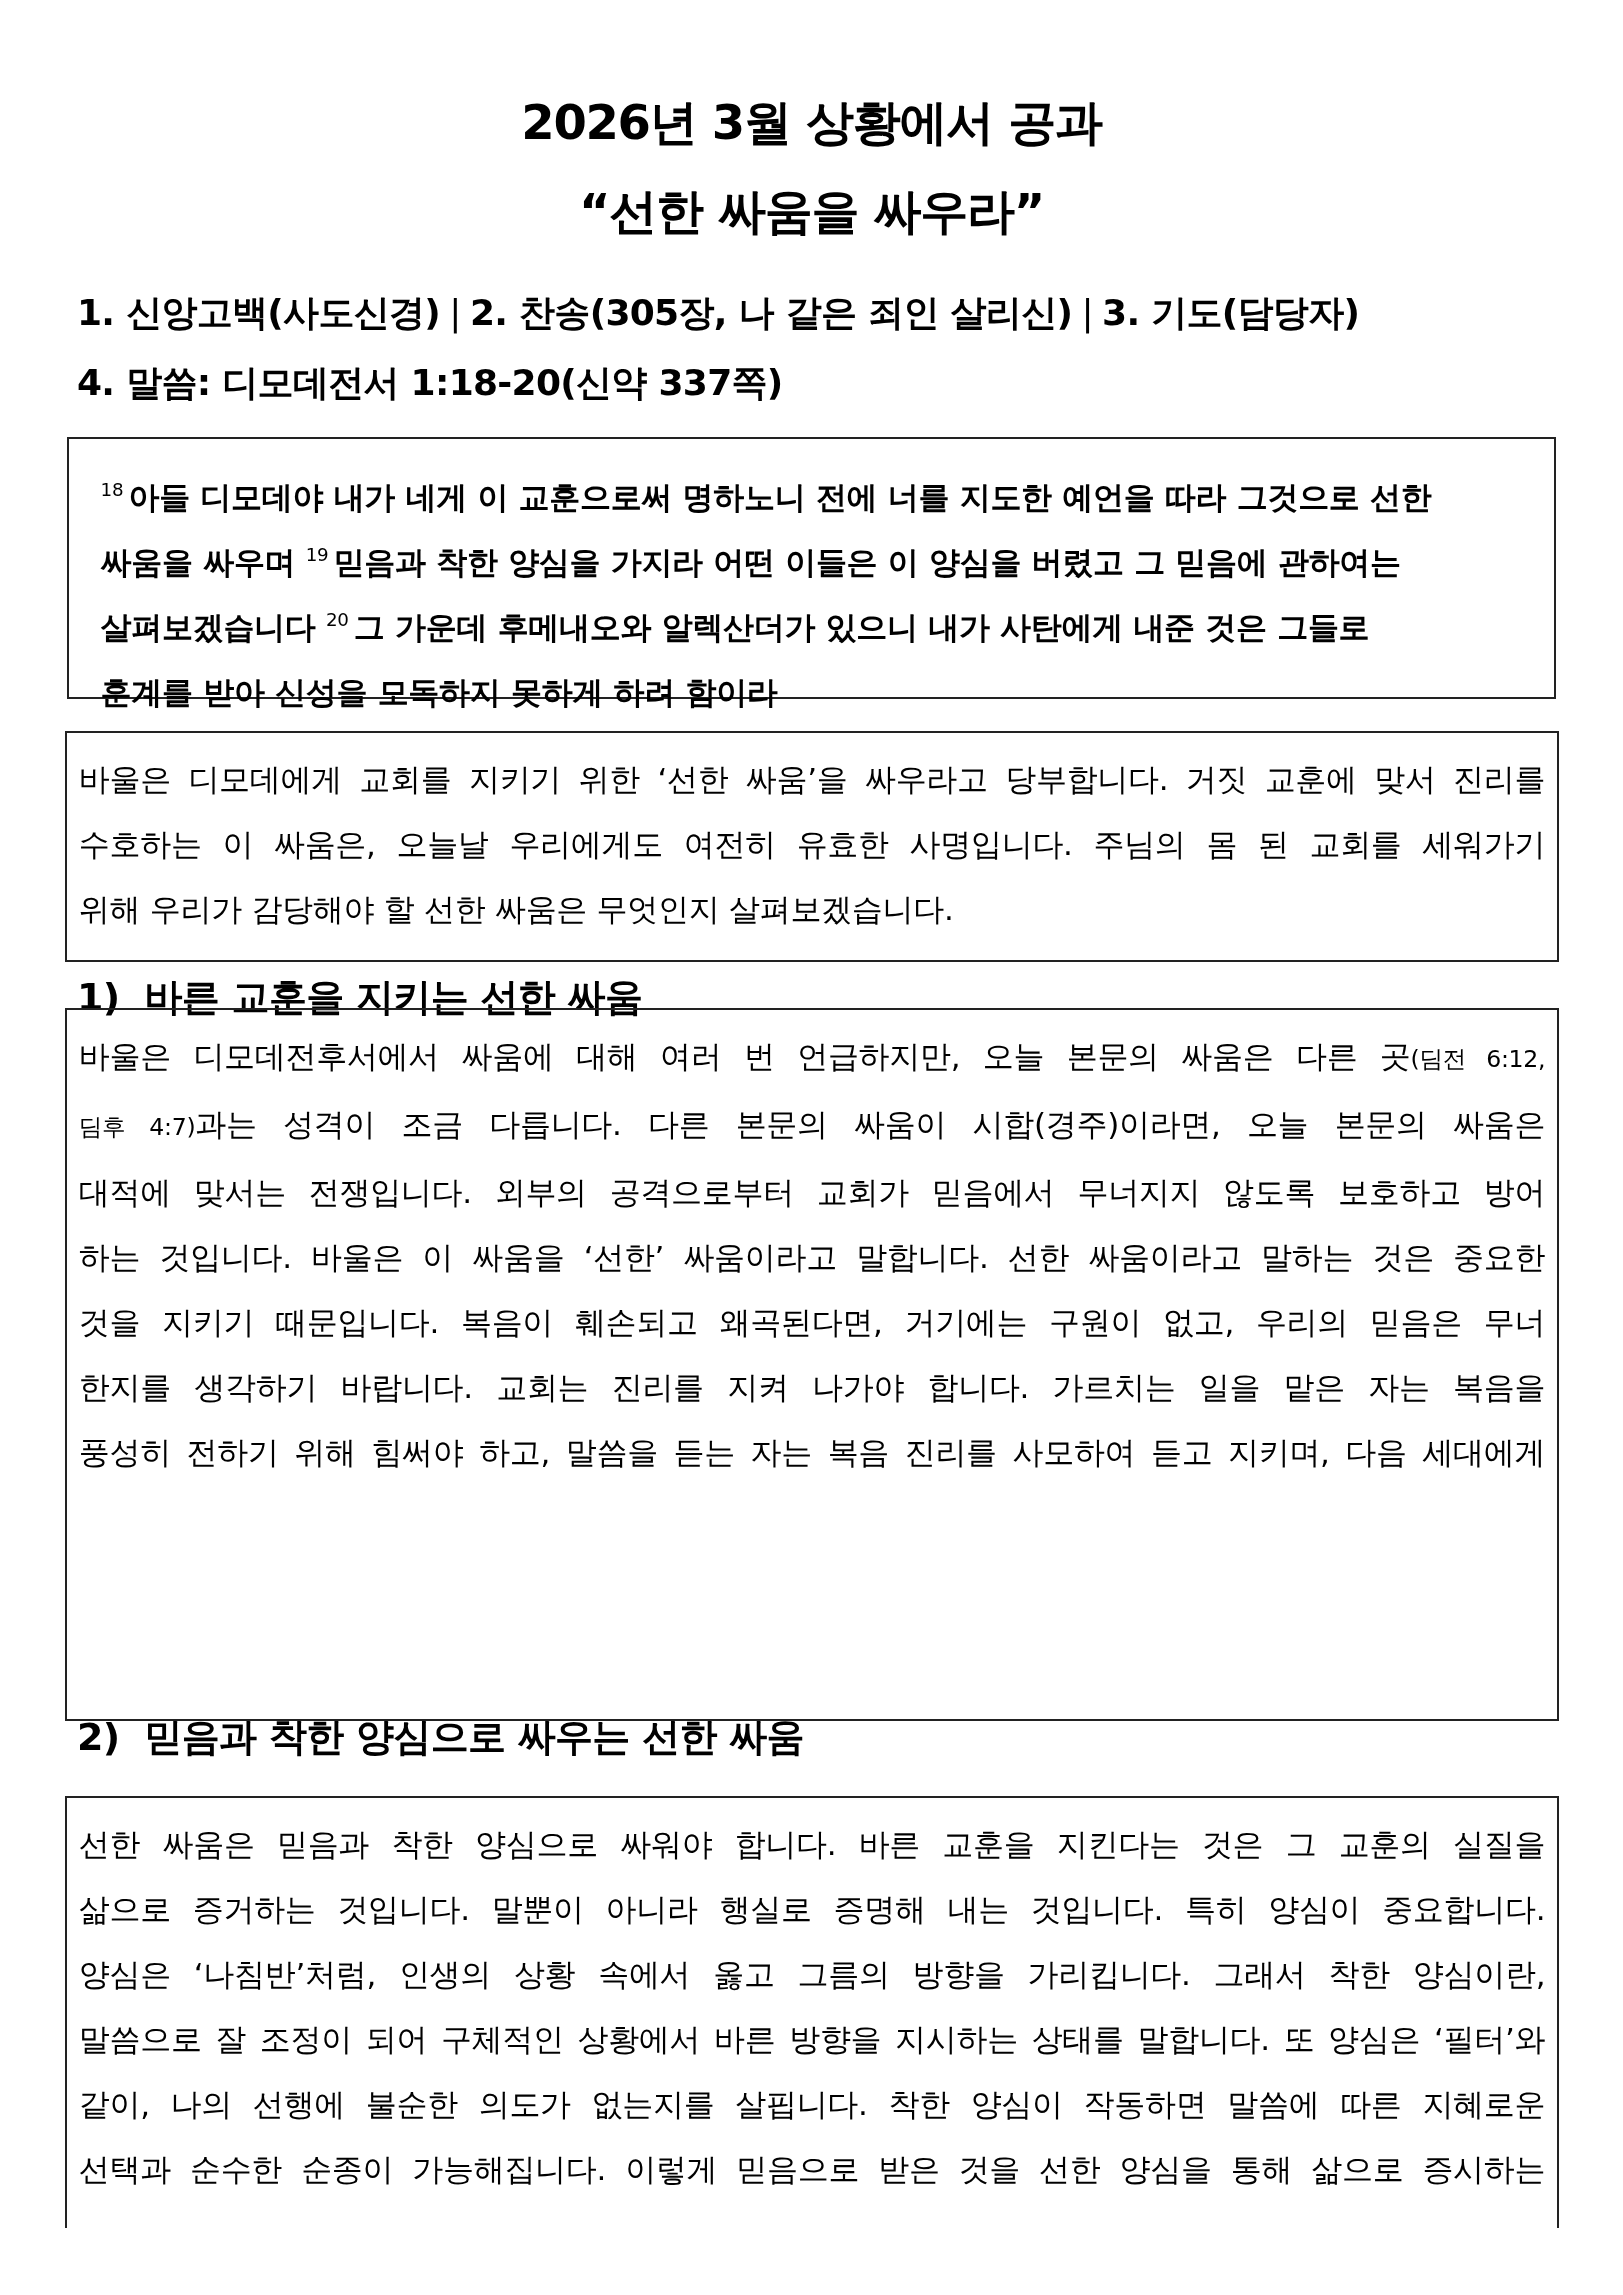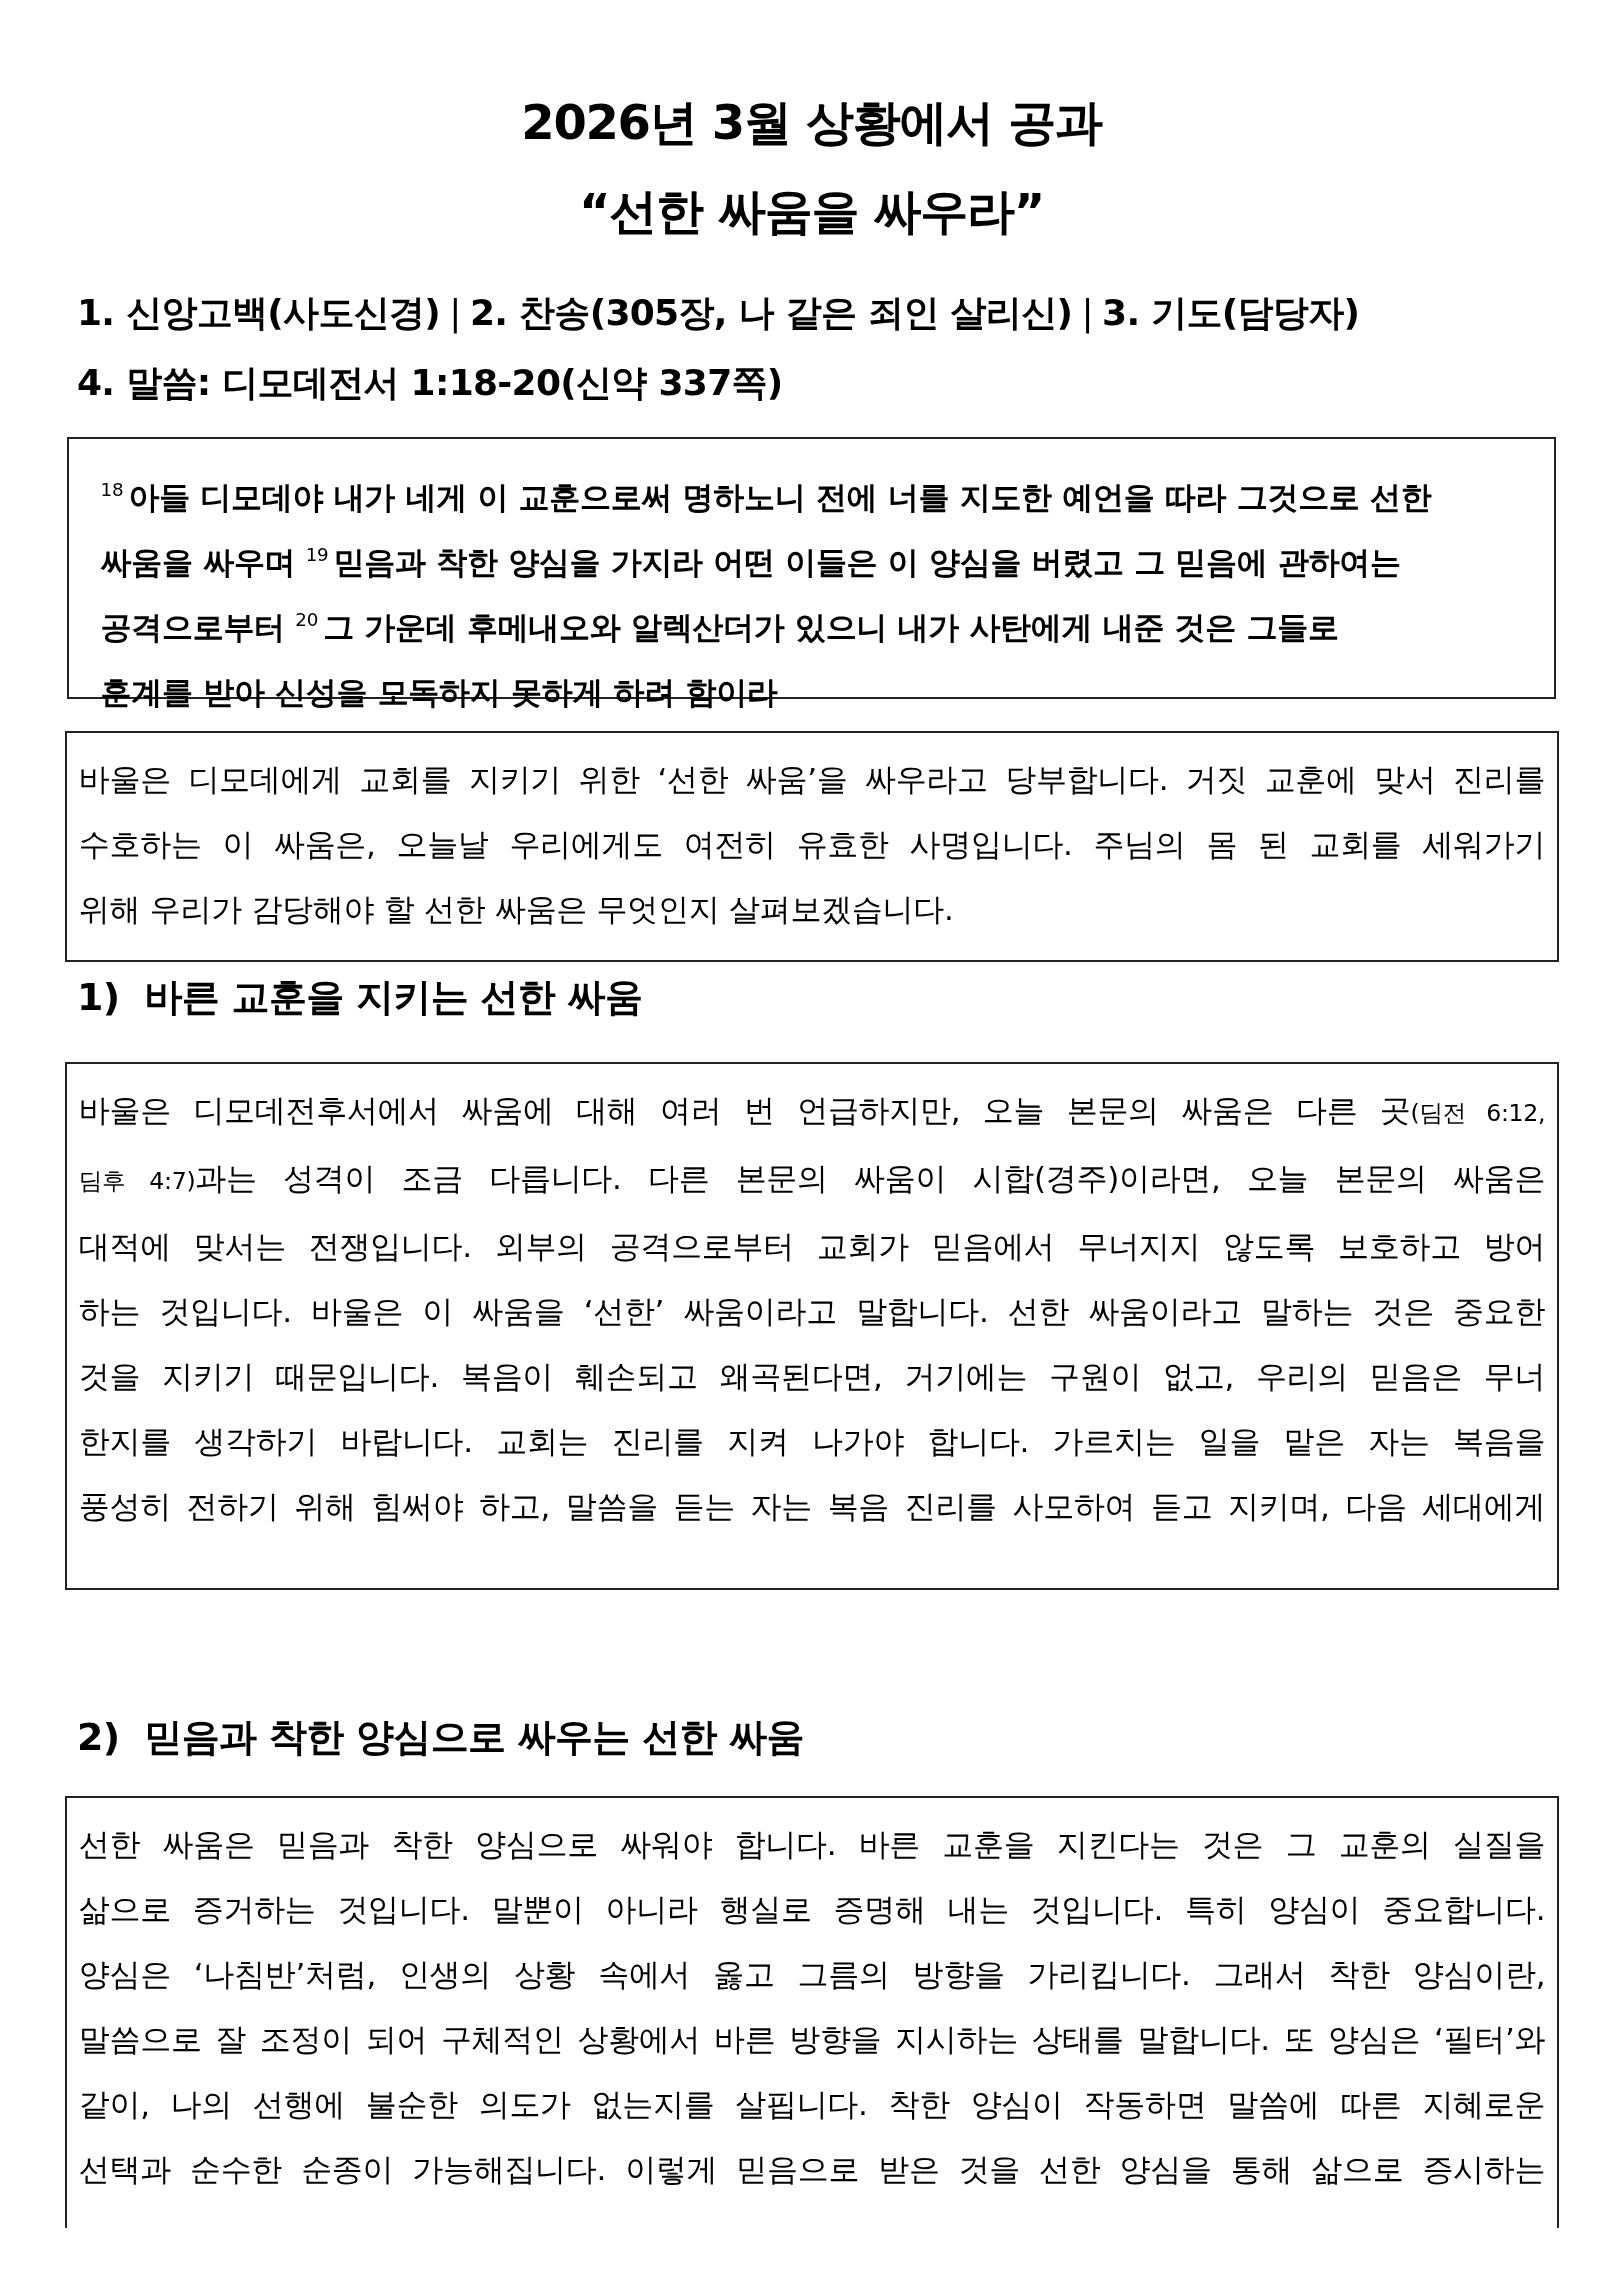--- a/index.html
+++ b/index.html
@@ -30,42 +30,42 @@
     .body-box {
       padding: 14.4px 11.8px 0 11.8px;
       font-size: 31px; line-height: 65px; letter-spacing: -0.3px;
       text-align: justify;
       margin-top: 16px;
     }
     .body-box .line { display: block; text-align: justify; text-align-last: justify; white-space: nowrap; overflow: hidden; }
     .body-box .line.last { text-align-last: left; }
     .small { font-size: 23.6px; }
     .intro { left: 65px; top: 715px; width: 1494px; height: 231px; }
-    .sec1box { left: 65px; top: 1046px; width: 1494px; height: 528px; }
+    .sec1box { left: 65px; top: 992px; width: 1494px; height: 713px; }
     .sec3box { left: 65px; top: 1780px; width: 1494px; height: 432px; }
     .section-heading {
       position: absolute; left: 77px; font-weight: bold; font-size: 38px;
       line-height: 1; letter-spacing: -0.7px; white-space: pre;
     }
   </style>
 </head>
 <body>
 
 <div class="title" style="top:98px;">2026년 3월 상황에서 공과</div>
 <div class="title" style="top:187px;">“선한 싸움을 싸우라”</div>
 
 <div class="order-line" style="top:295px;">
   <span>1. 신앙고백(사도신경)</span><span class="sep">|</span><span>2. 찬송(305장, 나 같은 죄인 살리신)</span><span class="sep">|</span><span>3. 기도(담당자)</span>
 </div>
 <div class="order-line" style="top:365px;">4. 말씀: 디모데전서 1:18-20(신약 337쪽)</div>
 
 <div class="box scripture">
   <span class="verse"><sup>18</sup><span>아들 디모데야 내가 네게 이 교훈으로써 명하노니 전에 너를 지도한 예언을 따라 그것으로 선한</span></span>
   <span class="verse"><span>싸움을 싸우며 </span><sup>19</sup><span>믿음과 착한 양심을 가지라 어떤 이들은 이 양심을 버렸고 그 믿음에 관하여는</span></span>
-  <span class="verse"><span>공격으로부터 </span><sup>20</sup><span>그 가운데 후메내오와 알렉산더가 있으니 내가 사탄에게 내준 것은 그들로</span></span>
+  <span class="verse"><span>살펴보겠습니다 </span><sup>20</sup><span>그 가운데 후메내오와 알렉산더가 있으니 내가 사탄에게 내준 것은 그들로</span></span>
   <span class="verse"><span>훈계를 받아 신성을 모독하지 못하게 하려 함이라</span></span>
 </div>
 
 <div class="box body-box intro">
   <span class="line">바울은 디모데에게 교회를 지키기 위한 ‘선한 싸움’을 싸우라고 당부합니다. 거짓 교훈에 맞서 진리를</span>
   <span class="line">수호하는 이 싸움은, 오늘날 우리에게도 여전히 유효한 사명입니다. 주님의 몸 된 교회를 세워가기</span>
   <span class="line last">위해 우리가 감당해야 할 선한 싸움은 무엇인지 살펴보겠습니다.</span>
 </div>
 
 <div class="section-heading" style="top:978px;">1)  바른 교훈을 지키는 선한 싸움</div>

